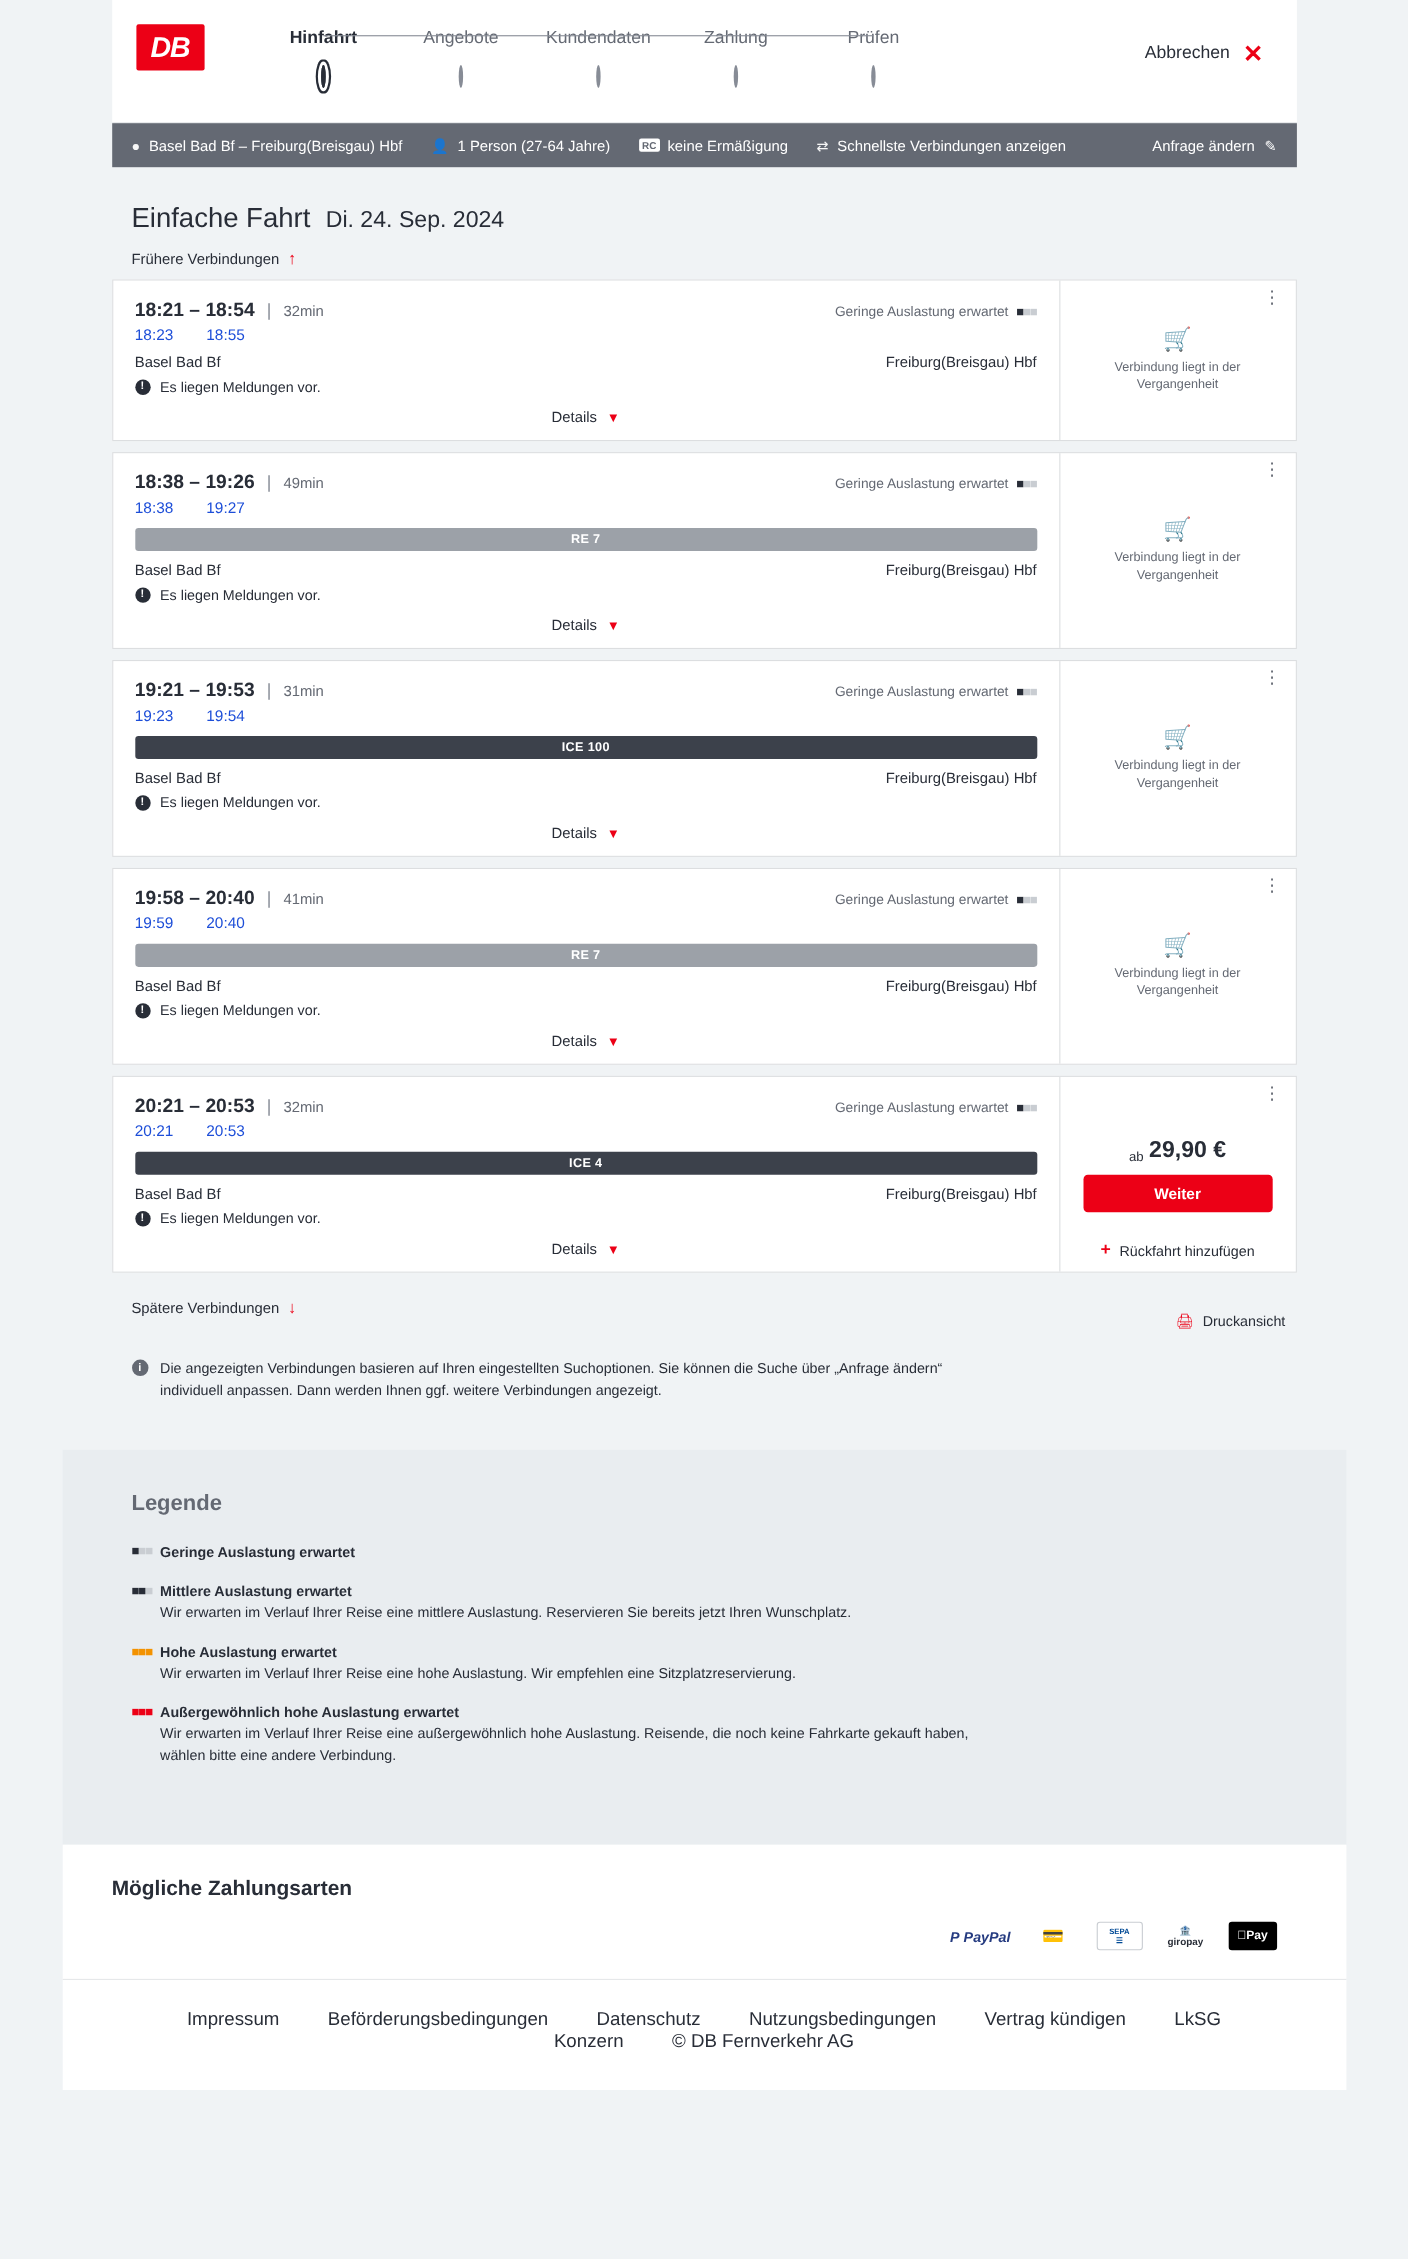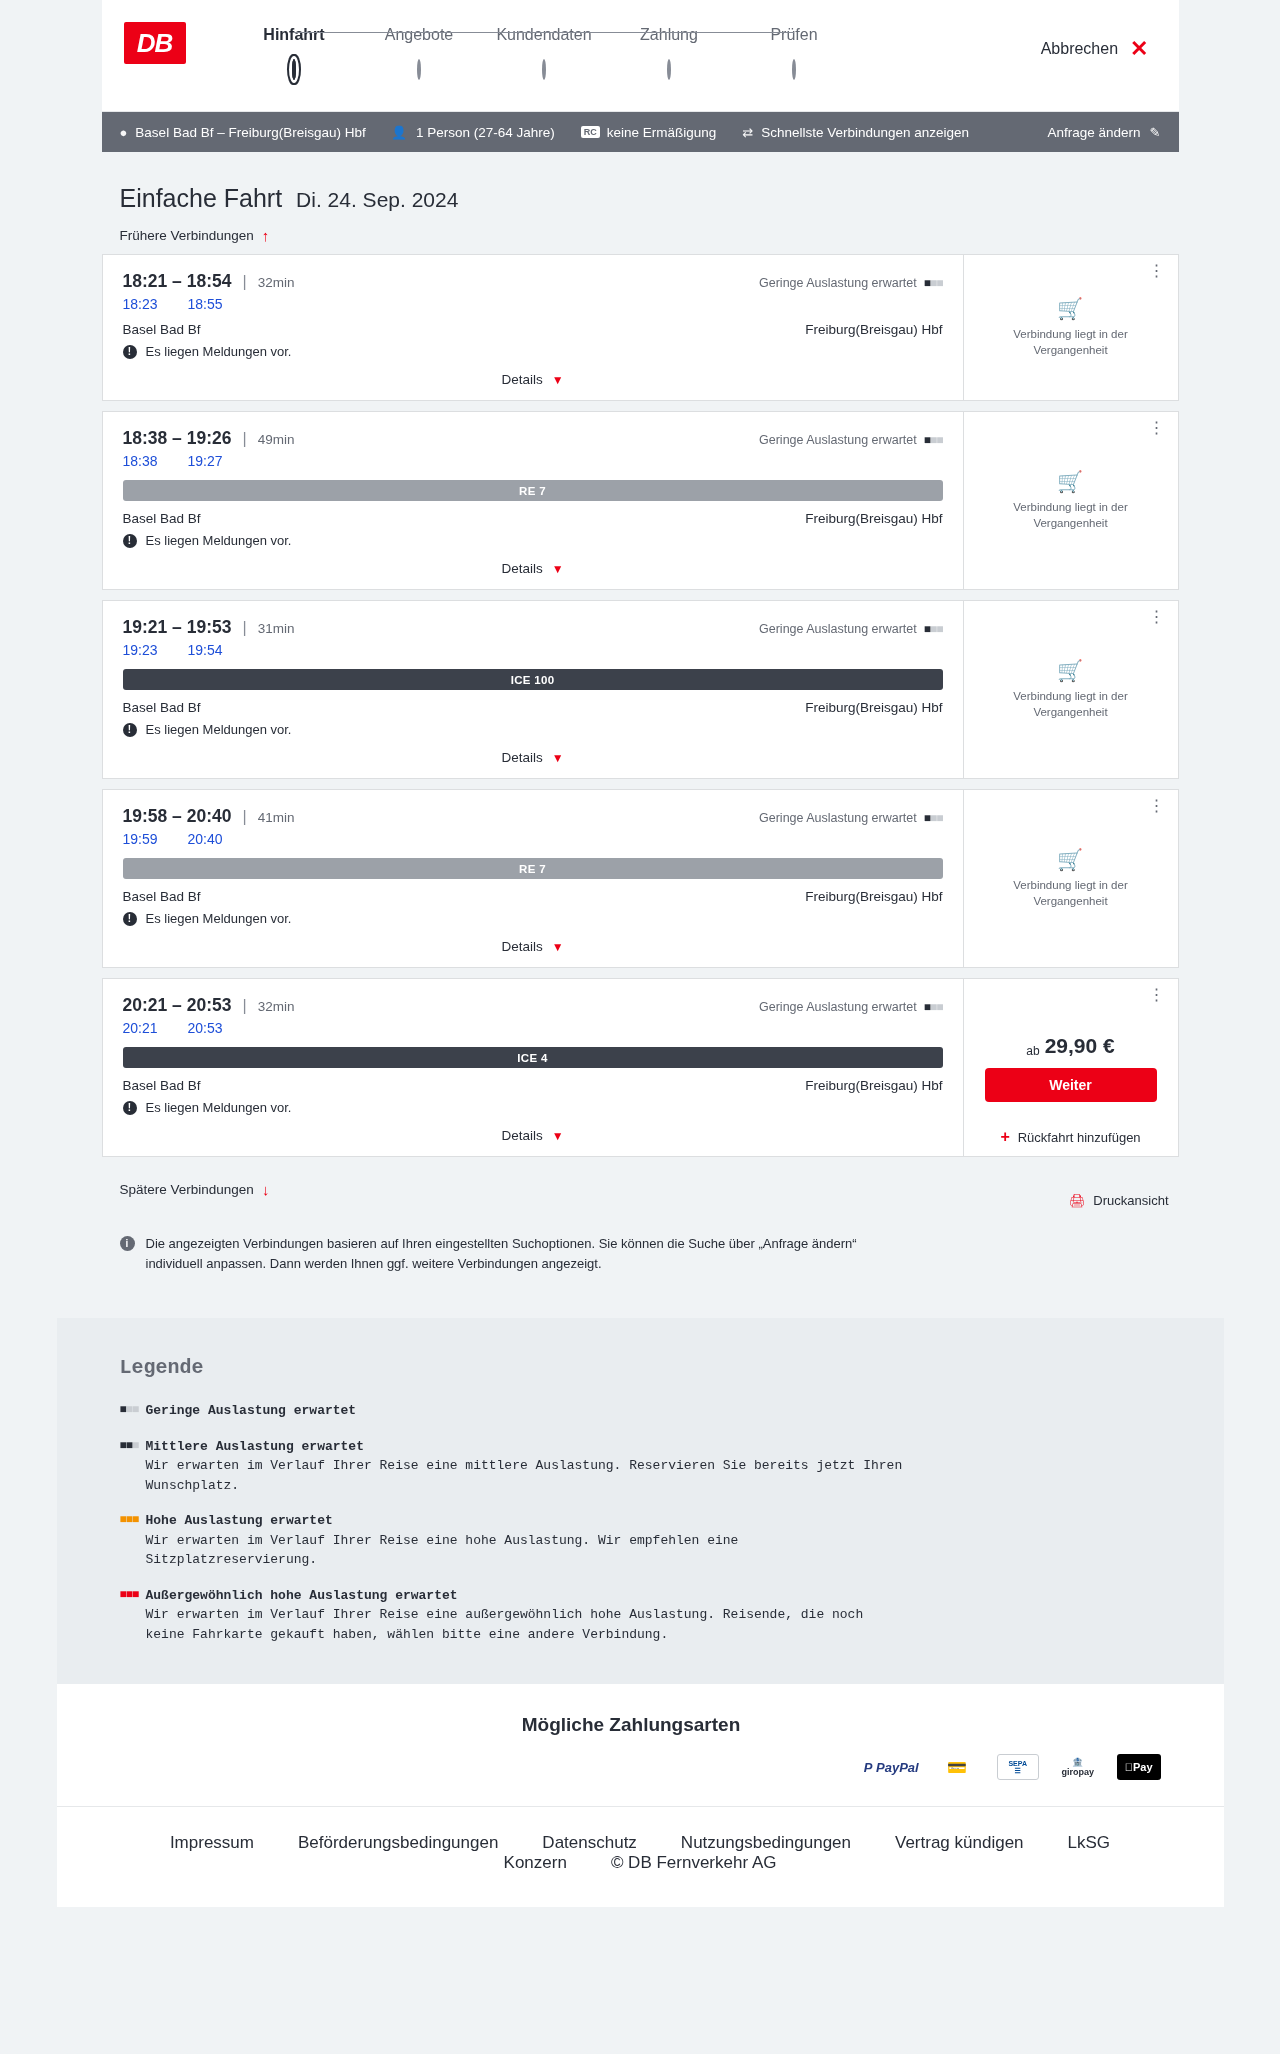--- a/index.html
+++ b/index.html
@@ -241,40 +241,39 @@
     background: #646973; color: #fff; font-size: 10px; font-weight: bold;
     display: inline-flex; align-items: center; justify-content: center;
     margin-right: 11px; flex: 0 0 15px; margin-top: 2px;
   }
   .note p { margin: 0; font-size: 13px; line-height: 1.55; color: #282d37; }
 
   
   .legend-sec {
     background: #e9edf0;
     margin-top: 44px;
-    padding: 38px 45px 24px 45px;
-    font-family: Liberation Mono, monospace;
+    padding: 38px 45px 56px 45px;
   }
   .legend-title { font-size: 20px; color: #646973; margin: 0 0 22px 18px; }
   .legend-item { display: flex; margin: 0 0 16px 18px; }
   .legend-glyph {
     width: 26px; flex: 0 0 26px;
     font-size: 12px; letter-spacing: -1px; line-height: 18px;
   }
   .legend-body { font-size: 13px; line-height: 1.5; max-width: 760px; }
   .legend-body b { font-size: 13px; }
   .g-grey { color: #c9cdd2; }
   .g-dark { color: #282d37; }
   .g-orange { color: #f39200; }
   .g-red { color: #ec0016; }
 
   
   .pay-sec { background: #fff; padding: 30px 45px 26px 45px; }
   .pay-title {
-    text-align: center; font-size: 19px; font-weight: bold;
+    text-align: left; font-size: 19px; font-weight: bold;
     margin: 0 18px 18px 0;
   }
   .pay-icons { display: flex; justify-content: flex-end; align-items: center; margin-right: 18px; }
   .pay-chip {
     height: 26px; min-width: 42px;
     display: flex; align-items: center; justify-content: center;
     margin-left: 18px;
     font-size: 11px; font-weight: bold;
     border-radius: 3px;
   }

